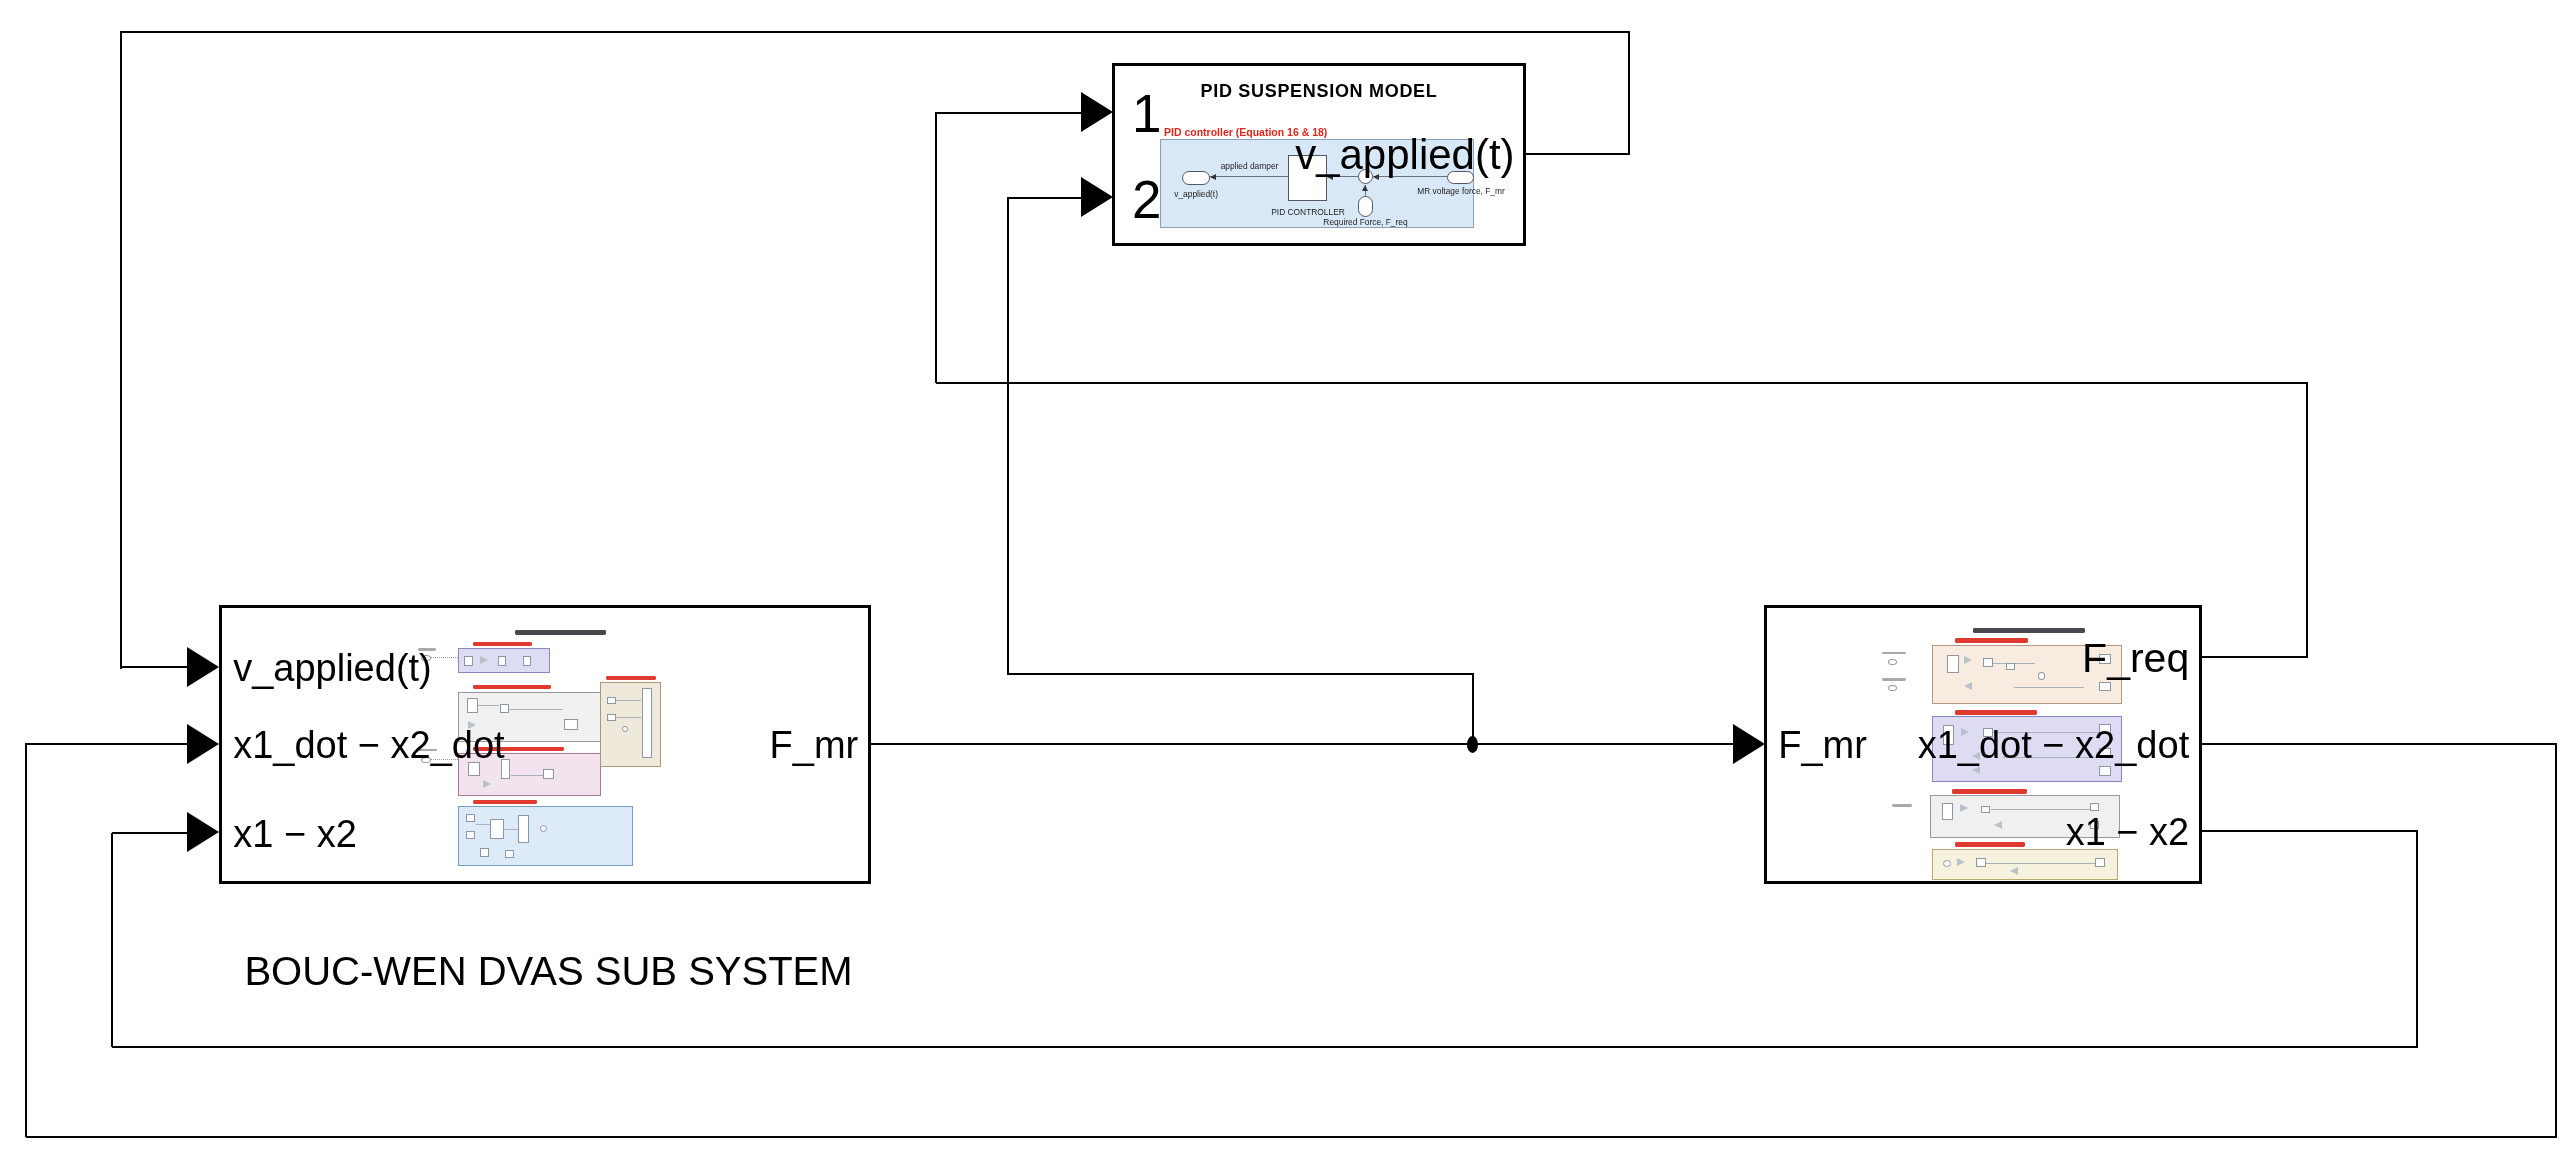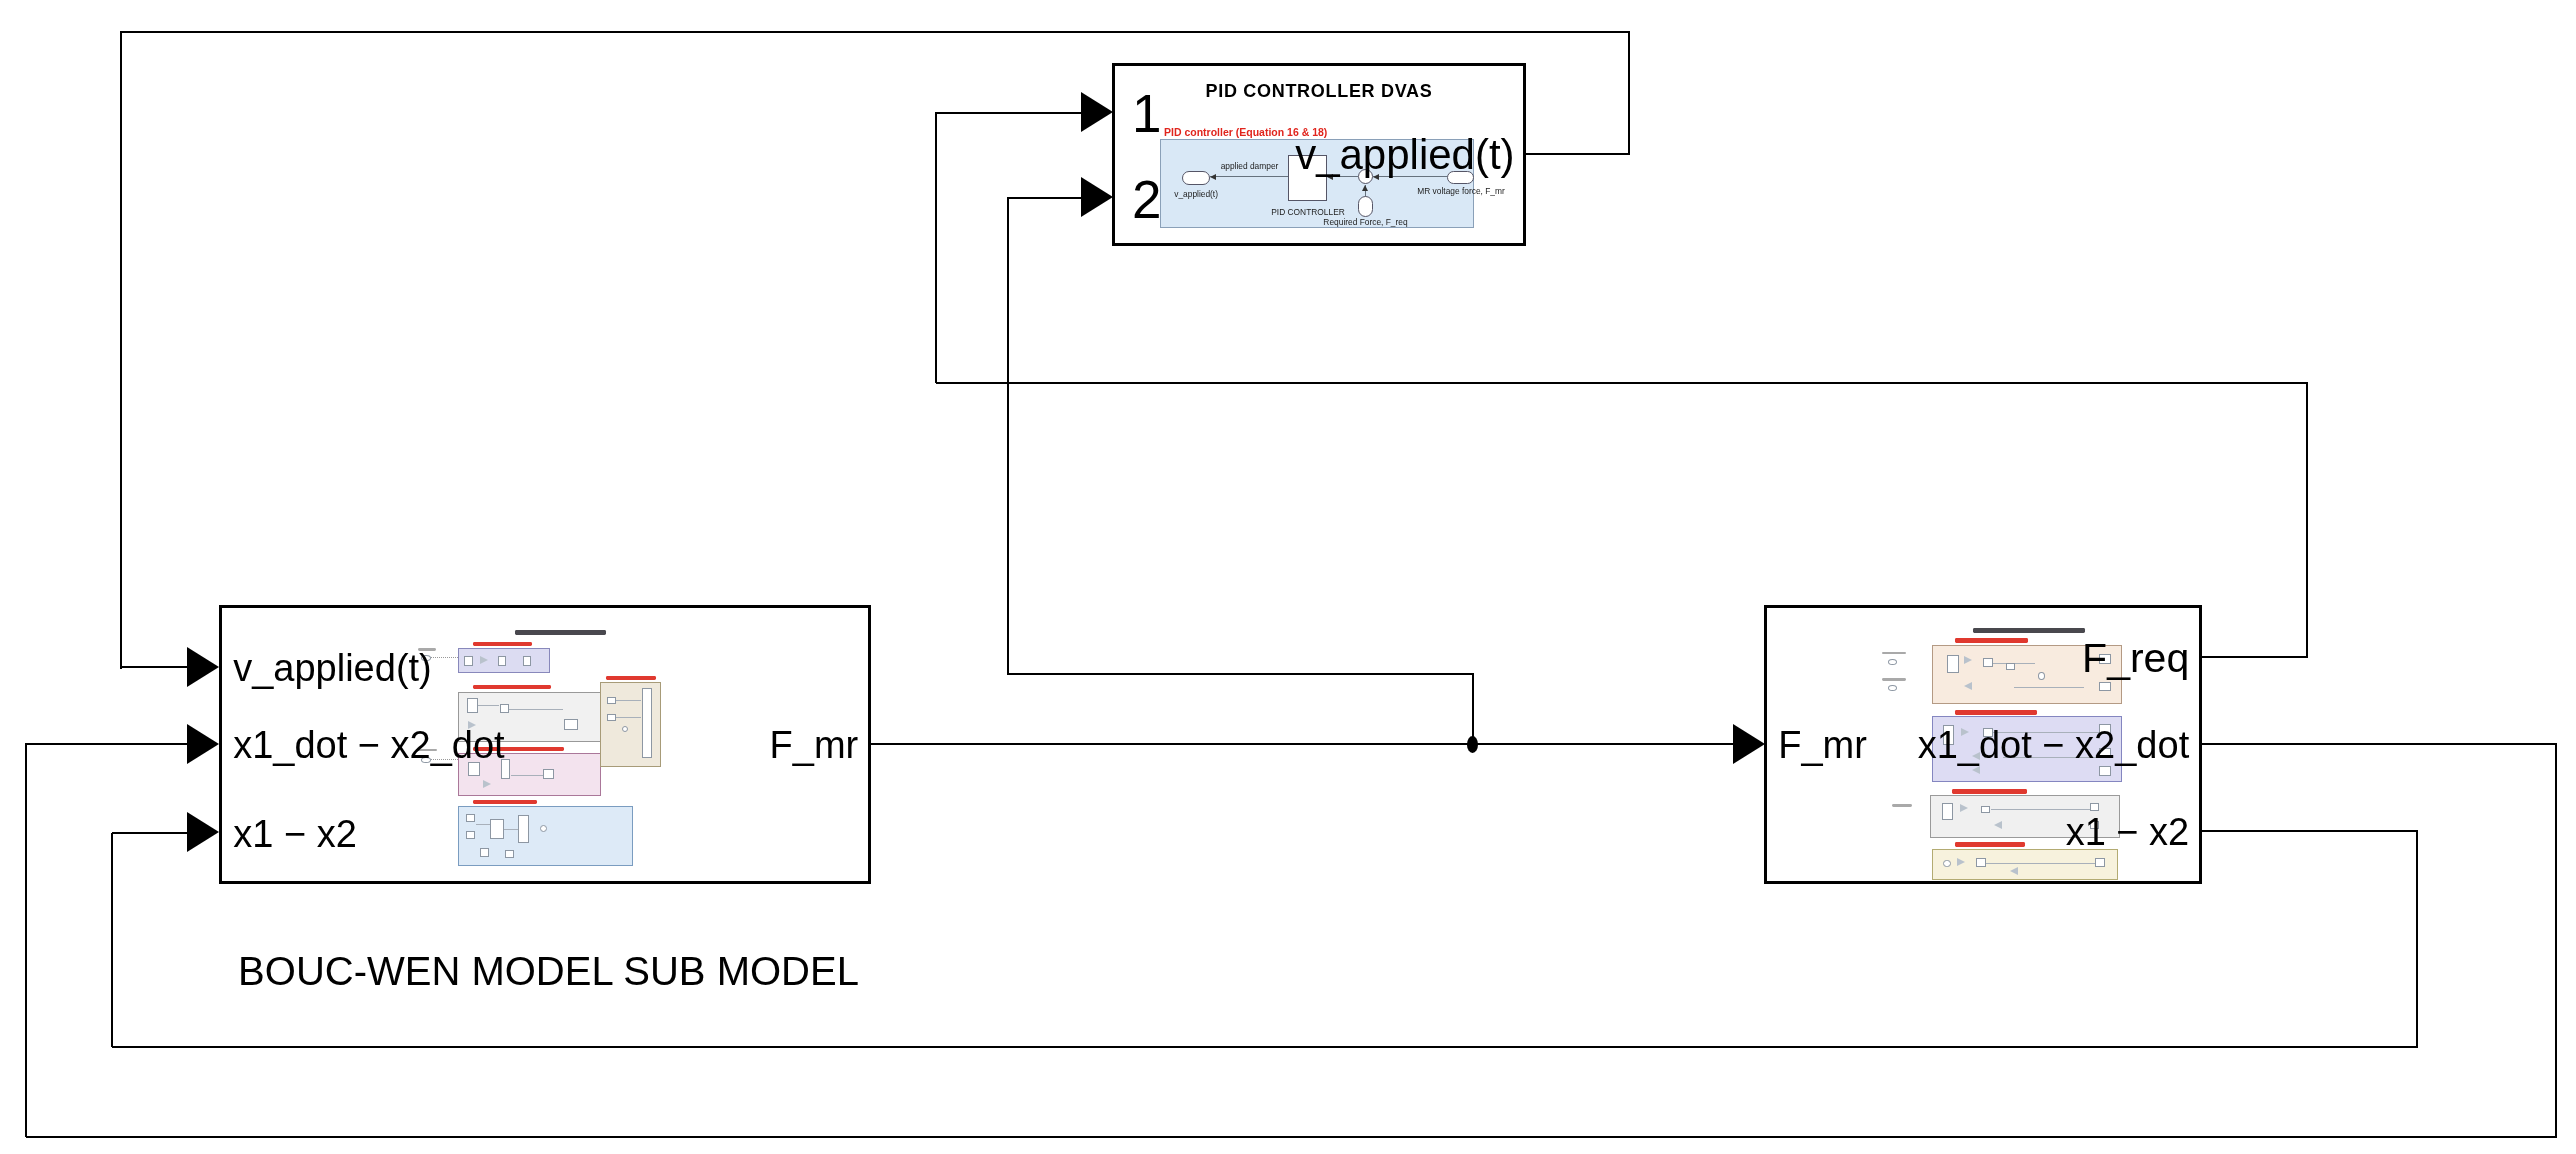--- a/index.html
+++ b/index.html
@@ -89,21 +89,21 @@
   <div class="arrow-r" style="left:187px;top:724px;"></div>
 
   <div class="wire h" style="left:2202px;top:830px;width:216px;"></div>
   <div class="wire v" style="left:2416px;top:830px;height:217px;"></div>
   <div class="wire h" style="left:112px;top:1046px;width:2306px;"></div>
   <div class="wire v" style="left:111px;top:833px;height:214px;"></div>
   <div class="wire h" style="left:112px;top:832px;width:77px;"></div>
   <div class="arrow-r" style="left:187px;top:812px;"></div>
 
   <div class="block" style="left:1112px;top:63px;width:414px;height:183px;">
-    <div class="blocktitle" style="top:15.4px;">PID CONTROLLER DVAS</div>
+    <div class="blocktitle" style="top:15.4px;">PID SUSPENSION MODEL</div>
     <div class="portnum" style="left:17px;top:47px;">1</div>
     <div class="portnum" style="left:17px;top:133px;">2</div>
     <div class="portlabel right" style="right:8.4px;top:89px;font-size:42px;">v_applied(t)</div>
 
     <div class="redhead" style="left:49px;top:60px;">PID controller (Equation 16 &amp; 18)</div>
 
     <div class="bluepanel" style="left:45px;top:73px;width:314px;height:89px;">
 
       <div class="moval" style="left:21px;top:31px;width:28px;height:14px;"></div>
       <div class="minitext" style="left:-8.4px;top:49px;width:87px;">v_applied(t)</div>
@@ -191,21 +191,21 @@
       <div class="panel" style="left:148px;top:56px;width:61px;height:85px;background:#efe9dc;border:1.4px solid #a79b78;">
         <div class="tr" style="left:41px;top:5.6px;width:9.8px;height:70px;"></div>
         <div class="tr" style="left:5.6px;top:14px;width:9.8px;height:7px;"></div>
         <div class="tr" style="left:5.6px;top:31px;width:9.8px;height:7px;"></div>
         <div class="tc" style="left:21px;top:43px;width:6.3px;height:6.3px;"></div>
         <div class="tline h" style="left:15.4px;top:17.5px;width:25px;"></div>
         <div class="tline h" style="left:15.4px;top:34px;width:25px;"></div>
       </div>
     </div>
   </div>
-  <div class="caption" style="left:189px;top:949px;width:719px;">BOUC-WEN MODEL SUB MODEL</div>
+  <div class="caption" style="left:189px;top:949px;width:719px;">BOUC-WEN DVAS SUB SYSTEM</div>
 
   <div class="block" style="left:1764px;top:605px;width:438px;height:279px;">
     <div class="portlabel" style="left:11.2px;top:137px;">F_mr</div>
     <div class="portlabel right" style="right:9.8px;top:50px;font-size:41px;">F_req</div>
     <div class="portlabel right" style="right:9.8px;top:137px;">x1_dot − x2_dot</div>
     <div class="portlabel right" style="right:9.8px;top:224px;">x1 − x2</div>
 
     <div class="thumb" style="left:157px;top:17px;width:206px;height:249px;">
       <div class="darkbar" style="left:49px;top:2.8px;width:112px;"></div>
 

